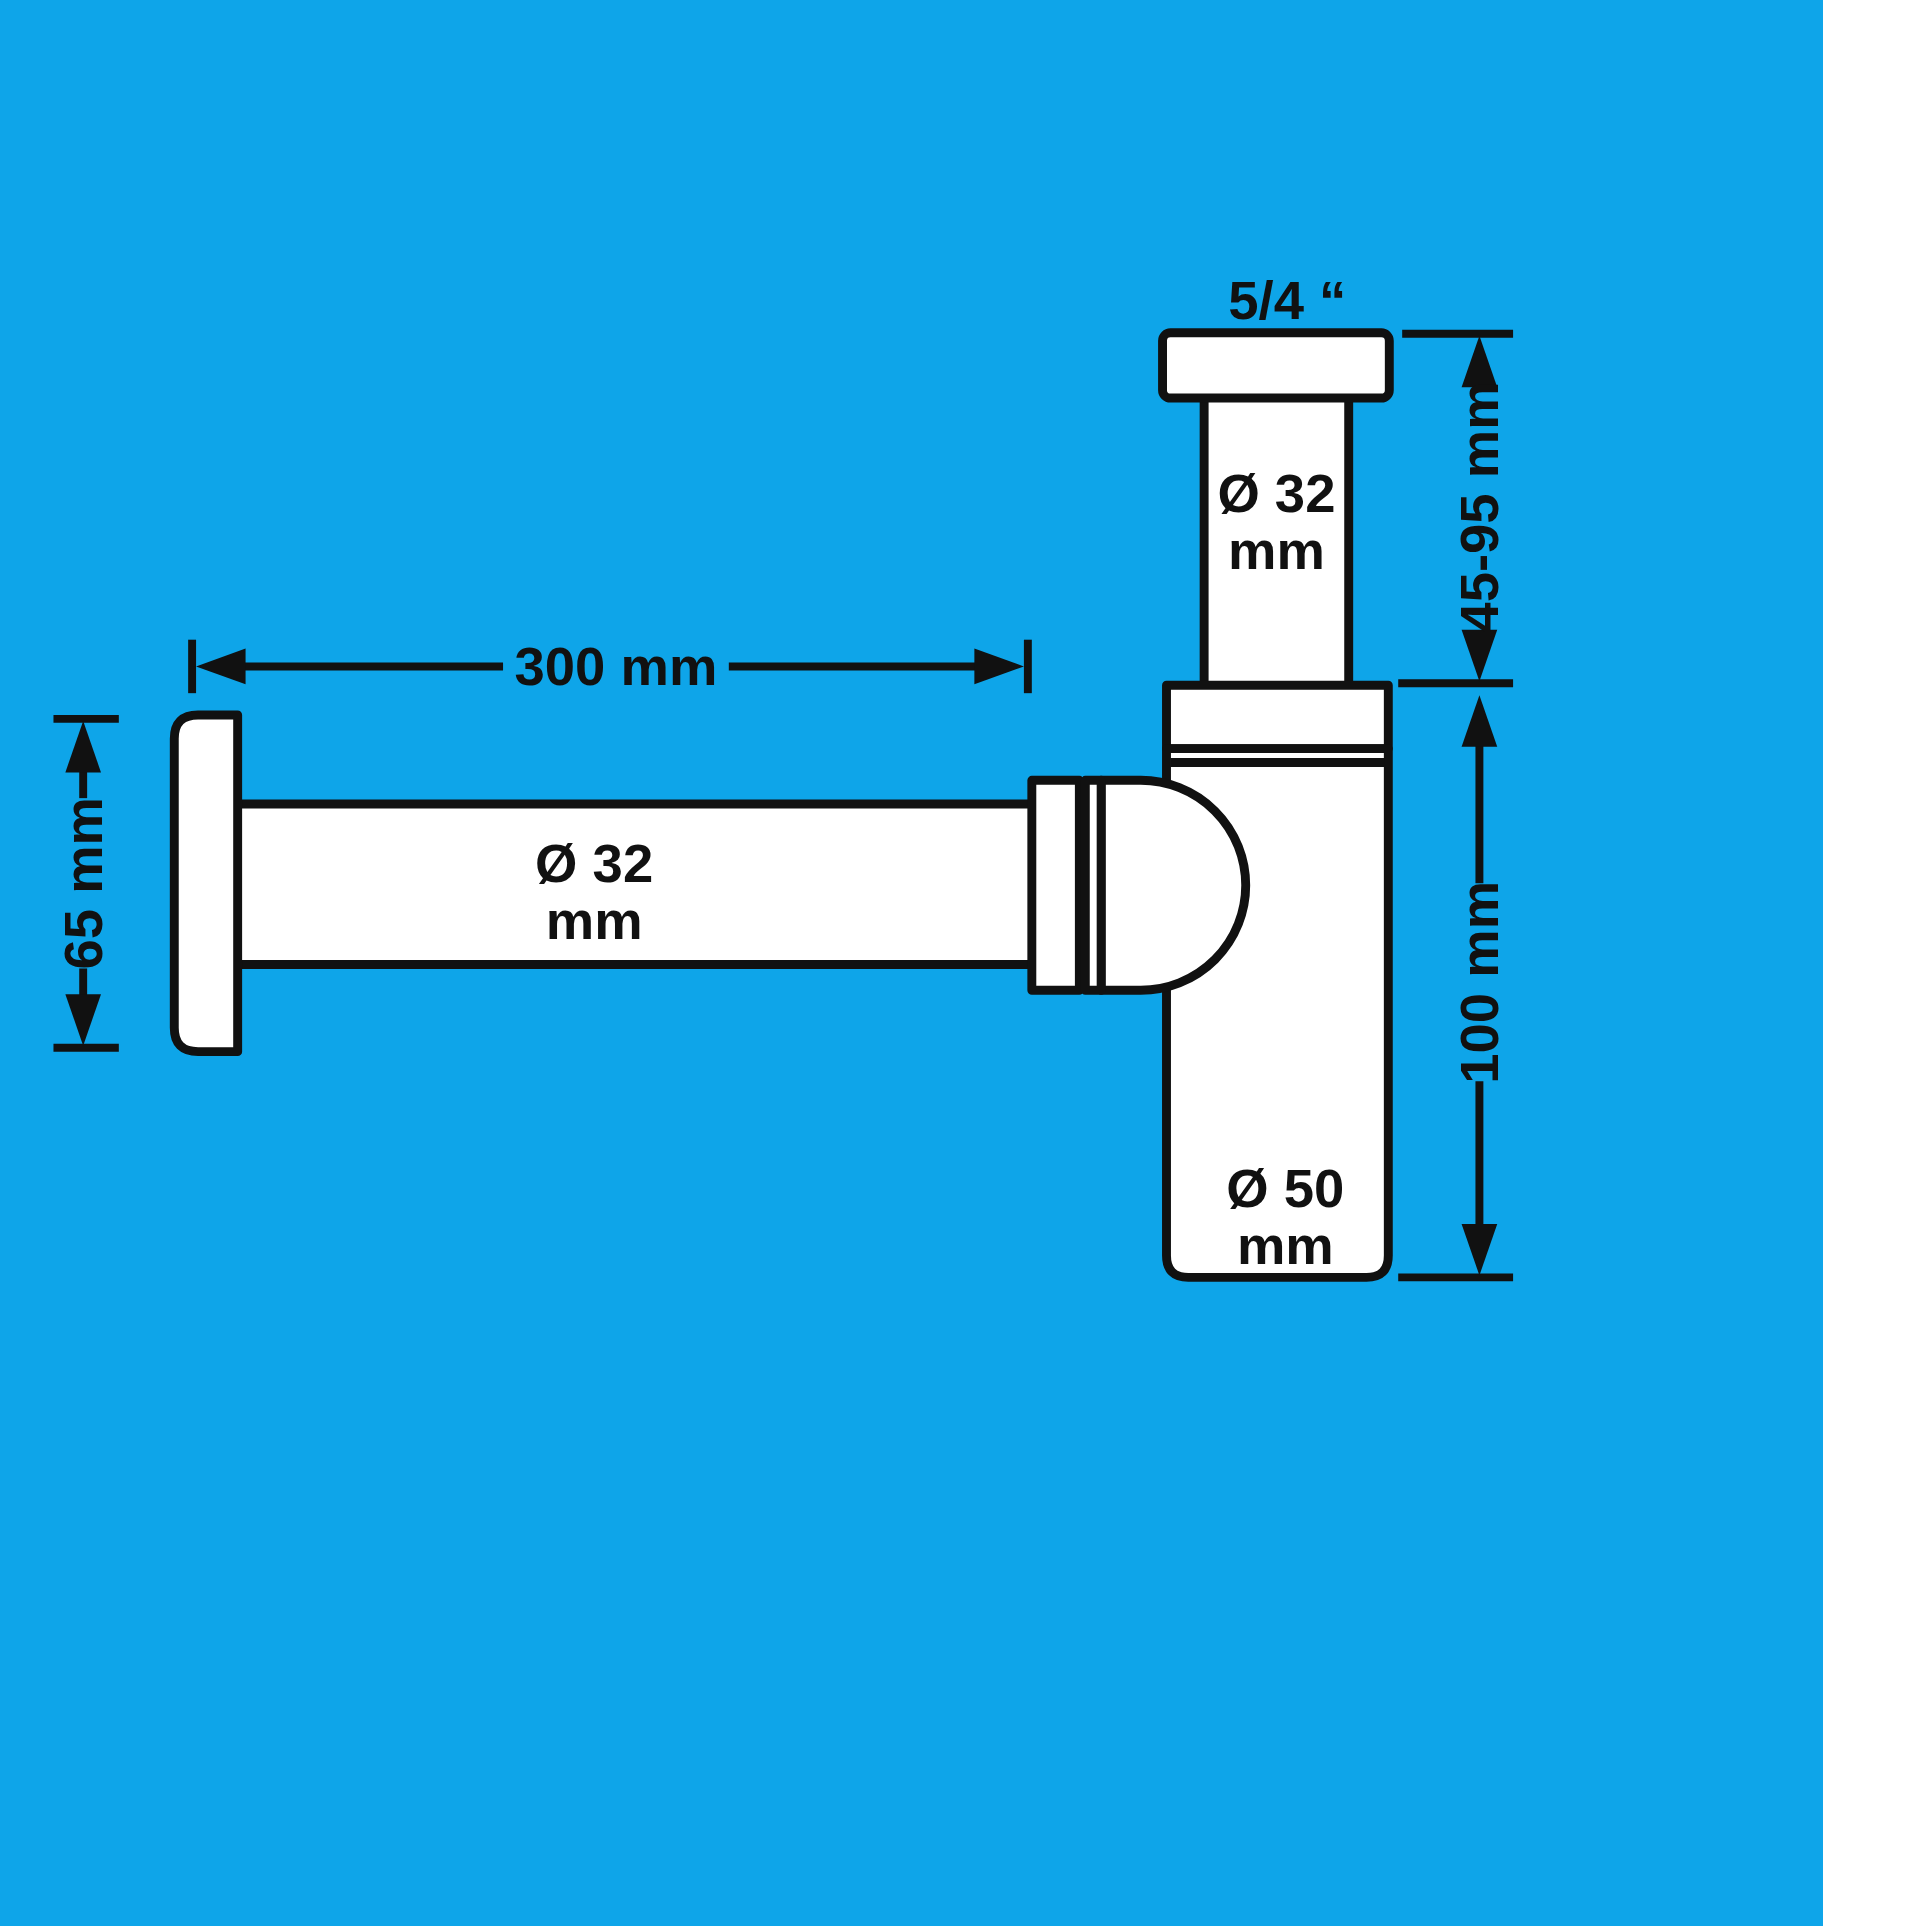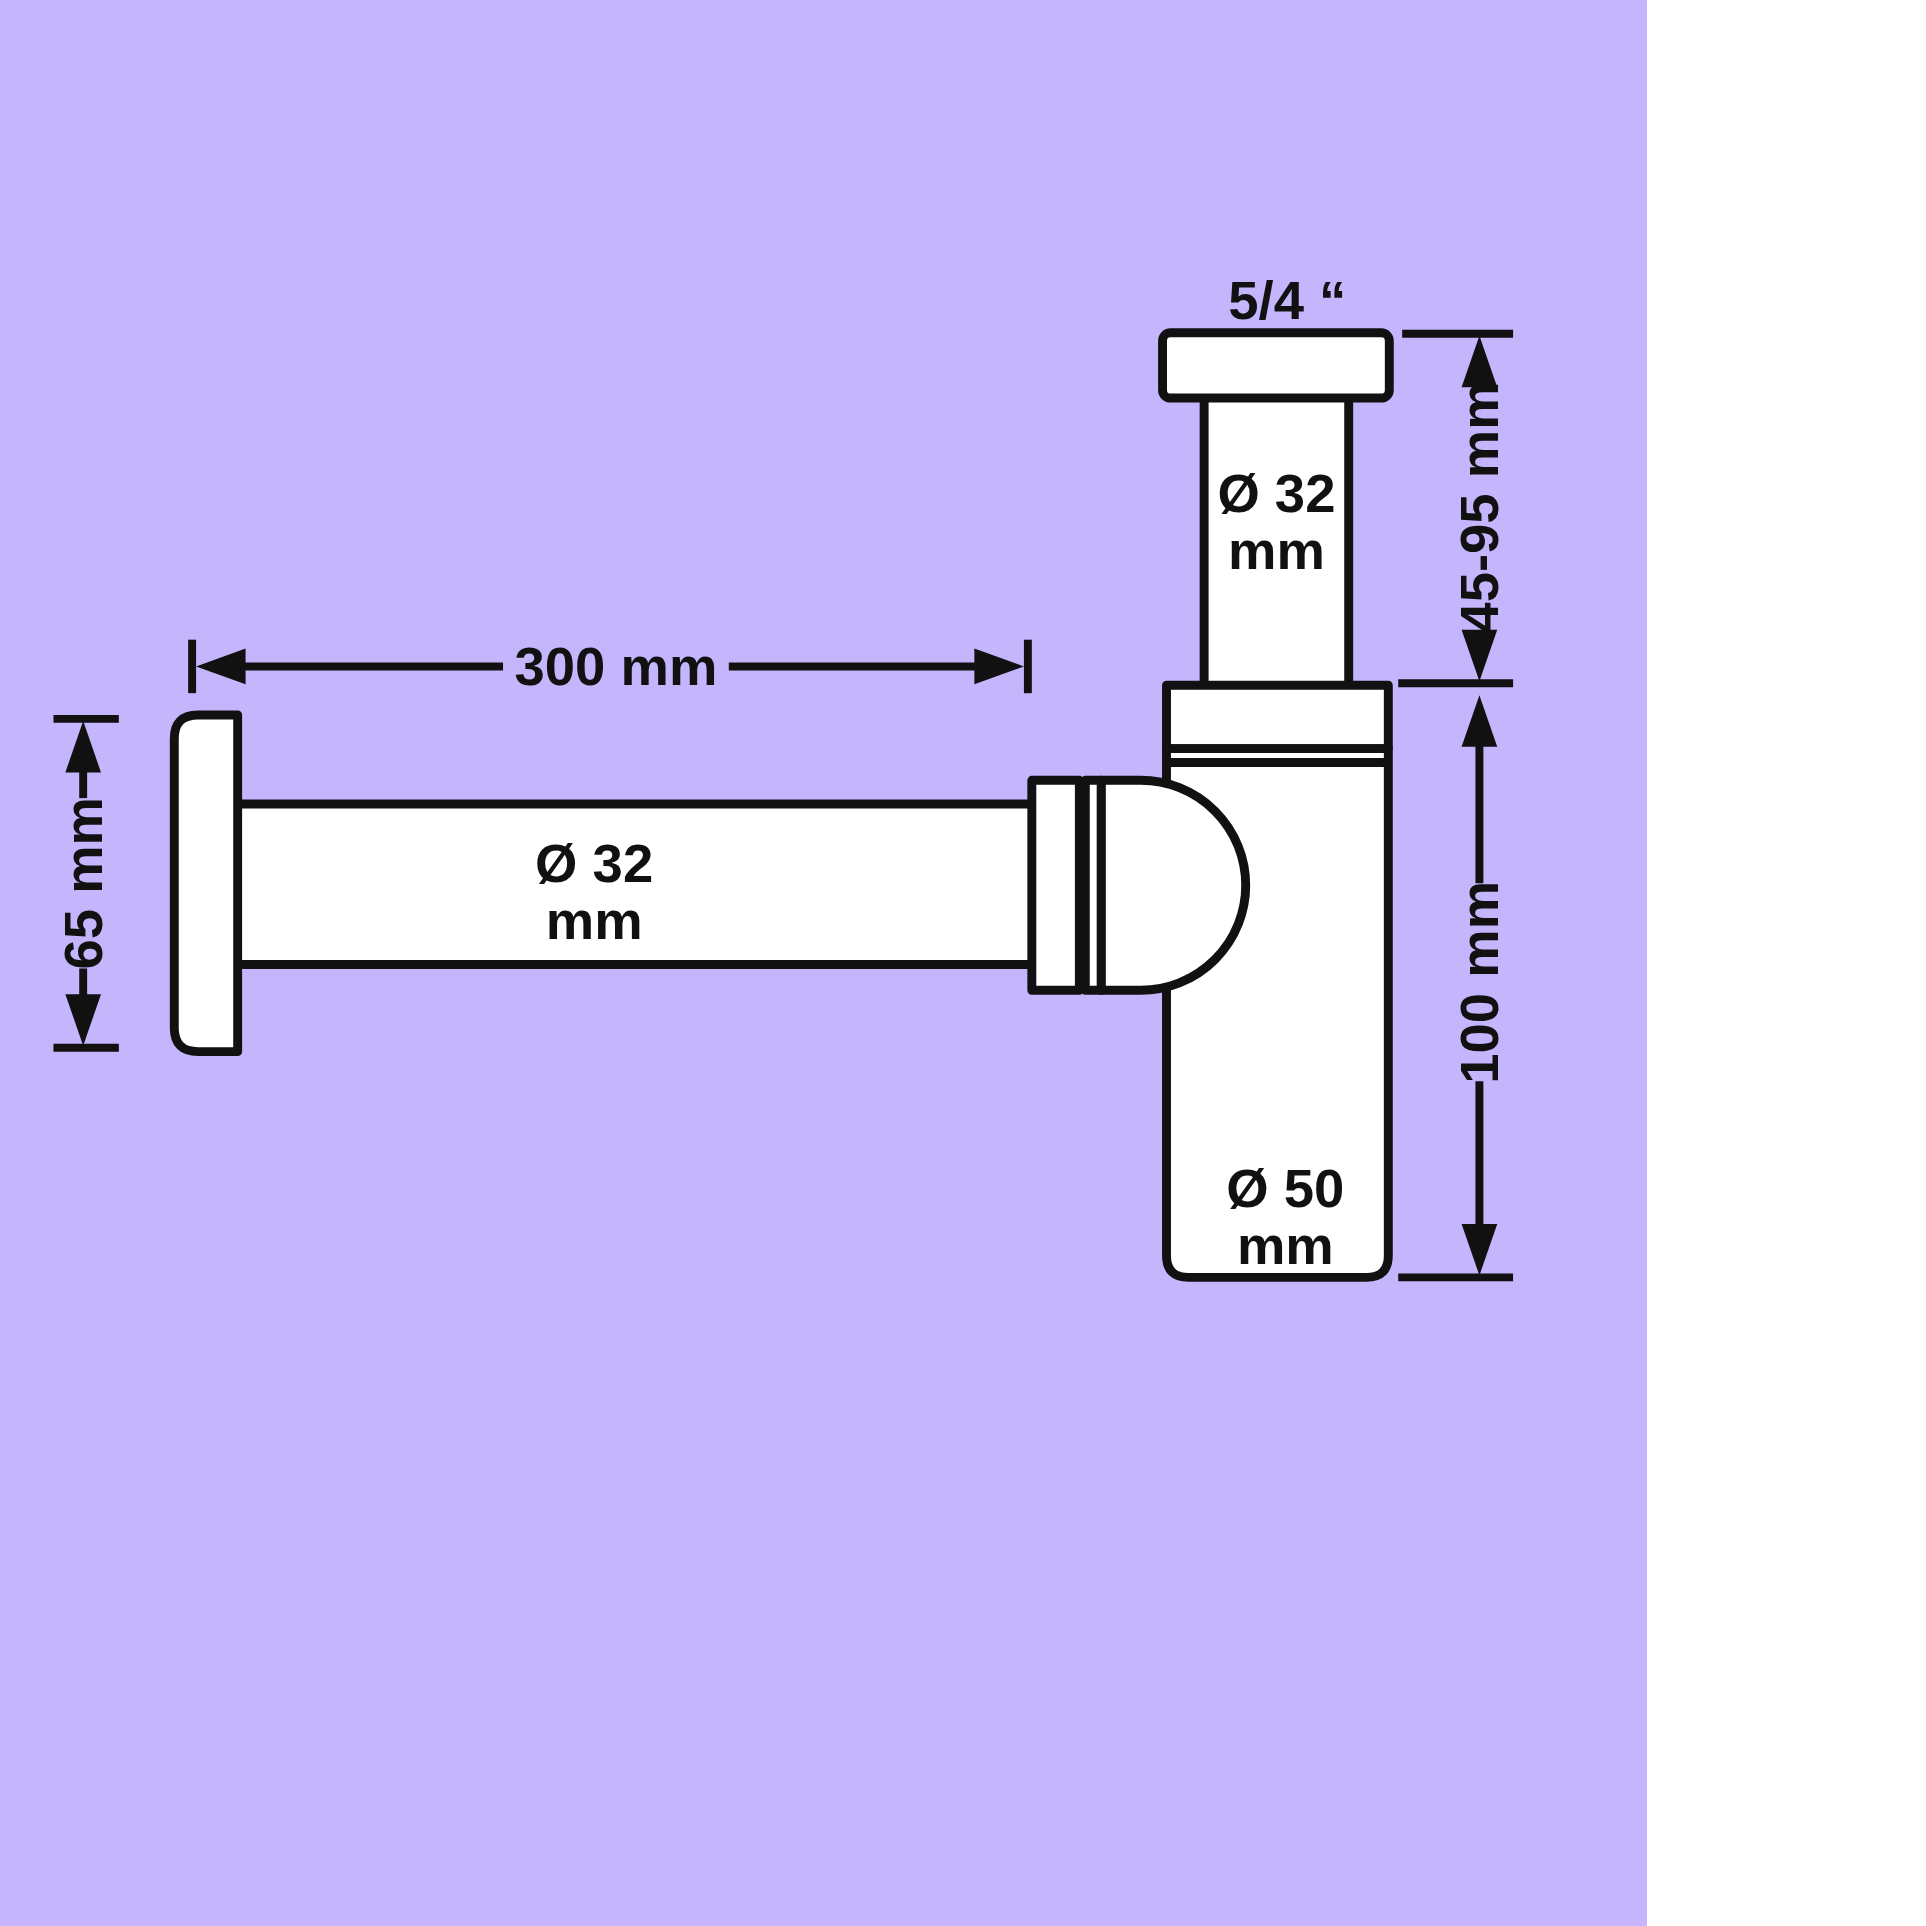--- a/index.html
+++ b/index.html
@@ -2,23 +2,23 @@
 <html><head>
 <meta charset="utf-8">
 <style>
   html, body {
     margin: 0;
     padding: 0;
     background: #ffffff;
   }
   .page {
     position: relative;
-    width: 1647px;
+    width: 1823px;
     height: 1927px;
-    background: #c4b5fd;
+    background: #0ea5e9;
     overflow: hidden;
   }
   svg.drawing {
     position: absolute;
     left: 0;
     top: 0;
   }
   .part {
     fill: #ffffff;
     stroke: #111111;

